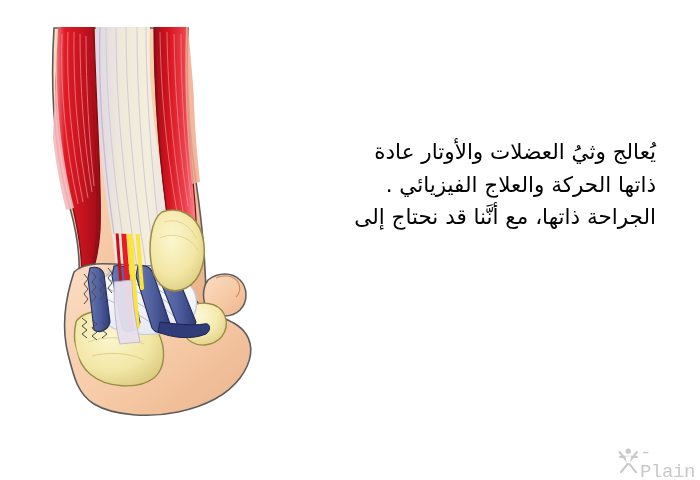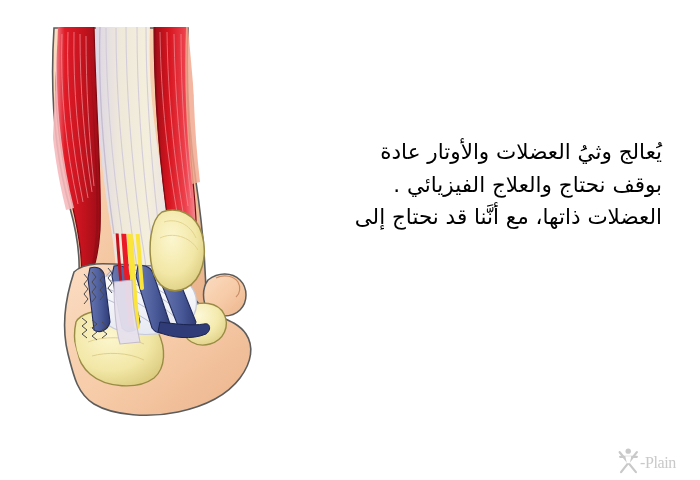--- a/index.html
+++ b/index.html
@@ -28,21 +28,21 @@
   }
   #illustration svg {
     display: block;
     width: 100%;
     height: 100%;
   }
 
   
   #caption {
     position: absolute;
-    right: 38px;
+    right: 44px;
     top: 136px;
     width: 390px;
     text-align: right;
     direction: rtl;
     unicode-bidi: isolate;
     color: #000000;
     font-family: "DejaVu Sans", sans-serif;
     font-size: 21.5px;
     line-height: 32.5px;
     font-weight: 400;
@@ -63,22 +63,22 @@
     display: flex;
     align-items: center;
     gap: 1px;
   }
   #logo .mark {
     width: 23px;
     height: 26px;
     flex: 0 0 auto;
   }
   #logo .wordmark {
-    font-family: Liberation Serif, serif;
-    font-size: 16px;
+    font-family: Liberation Mono, monospace;
+    font-size: 19px;
     color: #c9c9c9;
     letter-spacing: -0.4px;
     line-height: 1;
     margin-left: -1px;
     margin-top: 3px;
   }
 </style>
 </head>
 <body>
 
@@ -267,22 +267,22 @@
       </g>
 
       <g>
         <path d="M104,260 C104,286 106,308 110,322 L130,320 C126,302 122,280 122,258 Z" fill="#e7e1ee" stroke="#c2bacd" stroke-width="1.1" opacity="0.95"></path>
       </g>
     </svg>
   </div>
 
   <div id="caption">
     <span class="ln">يُعالج وثيُ العضلات والأوتار عادة</span>
-    <span class="ln">بوقف نحتاج والعلاج الفيزيائي .</span>
-    <span class="ln">العضلات ذاتها، مع أنَّنا قد نحتاج إلى</span>
+    <span class="ln">ذاتها الحركة والعلاج الفيزيائي .</span>
+    <span class="ln">الجراحة ذاتها، مع أنَّنا قد نحتاج إلى</span>
   </div>
 
   <div id="logo">
     <svg class="mark" viewBox="0 0 24 28">
       <g fill="none" stroke="#c9c9c9" stroke-width="2.4" stroke-linecap="round">
         <path d="M2.5,4.5 L20,26"></path>
         <path d="M21,4.5 L4,26"></path>
         <path d="M3,9.5 L21,9.5"></path>
       </g>
       <circle cx="11.7" cy="3.4" r="2.9" fill="#c9c9c9"></circle>

